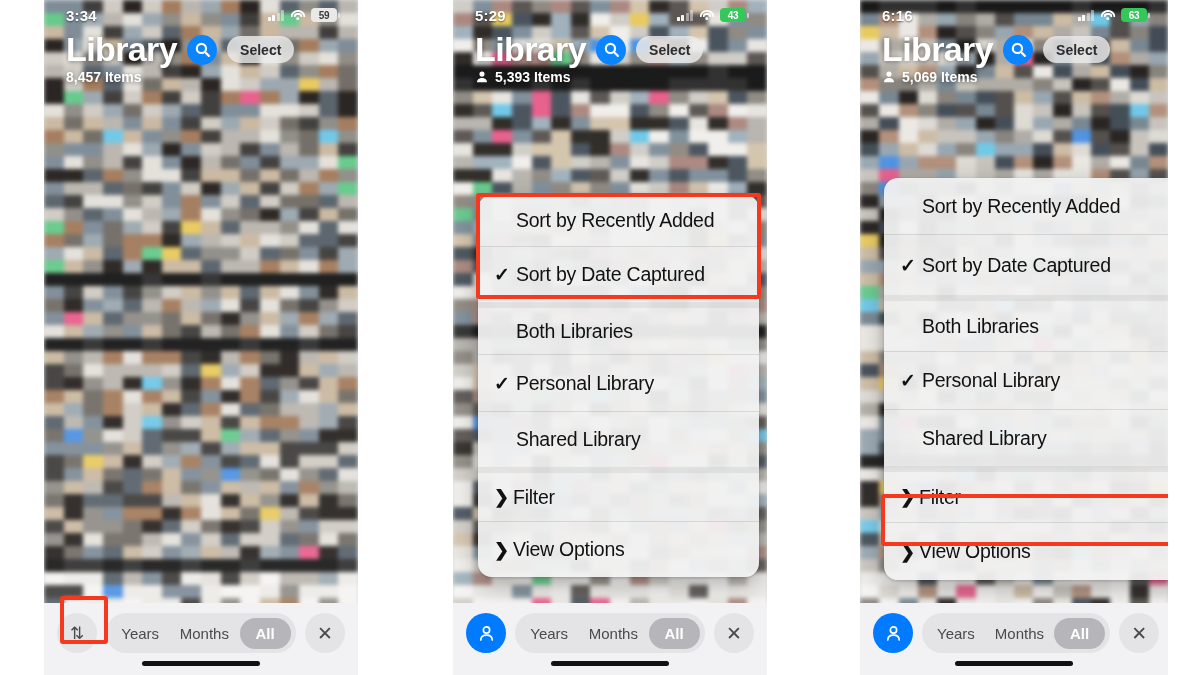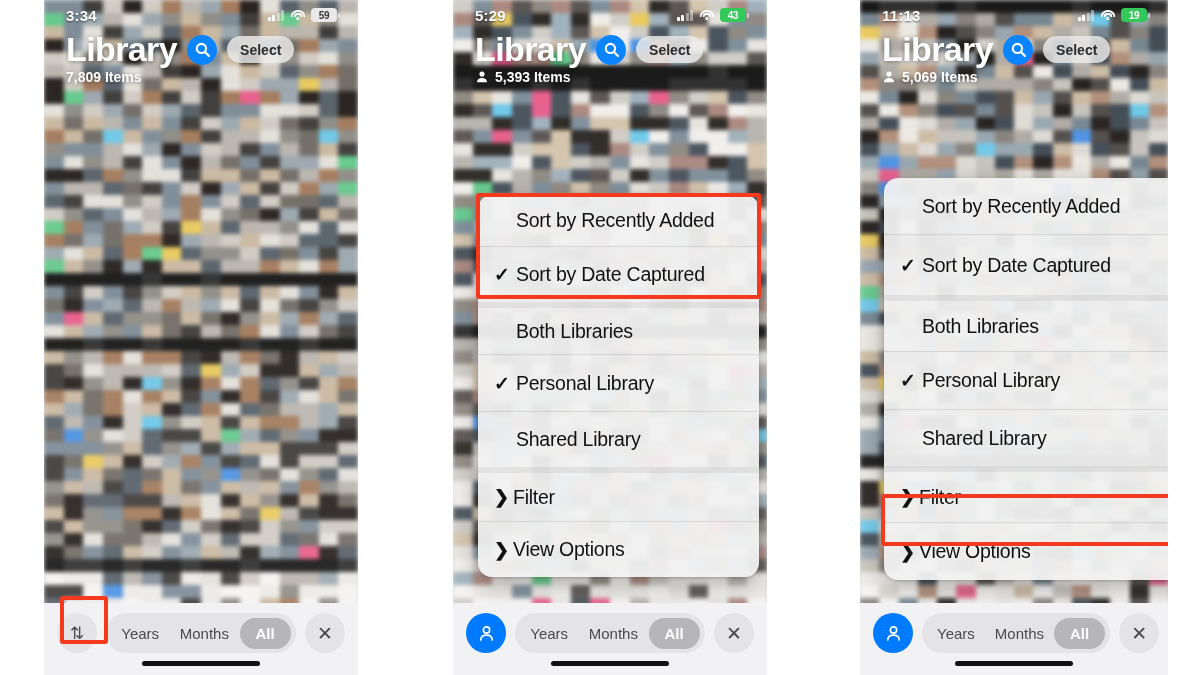--- a/index.html
+++ b/index.html
@@ -973,21 +973,21 @@
         <span class="nav-title">Library</span>
         <span class="search-btn">
           <svg viewBox="0 0 24 24" fill="none" stroke="#fff" stroke-width="3">
               <circle cx="10.5" cy="10.5" r="6.5"></circle>
               <line x1="15.5" y1="15.5" x2="21" y2="21" stroke-linecap="round"></line>
             </svg>
         </span>
         <span class="select-btn">Select</span>
       </div>
       <div class="nav-sub">
-        <span>7,809 Items</span>
+        <span>8,457 Items</span>
       </div>
     </div>
 
     <div class="bottombar">
       <span class="circle-btn grey">
         <span class="updown">⇅</span>
       </span>
       <span class="seg">
         <span class="s">Years</span>
         <span class="s">Months</span>
@@ -2763,35 +2763,35 @@
         <i style="background: rgb(33, 29, 27);"></i>
         <i style="background: rgb(244, 243, 241);"></i>
         <i style="background: rgb(236, 234, 230);"></i>
         <i style="background: rgb(244, 243, 241);"></i>
         <i style="background: rgb(244, 243, 241);"></i>
         <i style="background: rgb(236, 234, 230);"></i>
       </div>
     <div class="veil"></div>
 
     <div class="statusbar">
-      <span class="sb-time">11:13</span>
+      <span class="sb-time">6:16</span>
       <span class="sb-right">
         <span class="sig">
             <b></b>
             <b></b>
             <b></b>
             <b></b>
           </span>
         <span class="wifi">
             <span></span>
             <span></span>
             <span></span>
           </span>
         <span class="batt">
-          <span class="body green">19</span>
+          <span class="body green">63</span>
           <span class="tip"></span>
         </span>
       </span>
     </div>
 
     <div class="nav">
       <div class="nav-row">
         <span class="nav-title">Library</span>
         <span class="search-btn">
           <svg viewBox="0 0 24 24" fill="none" stroke="#fff" stroke-width="3">

